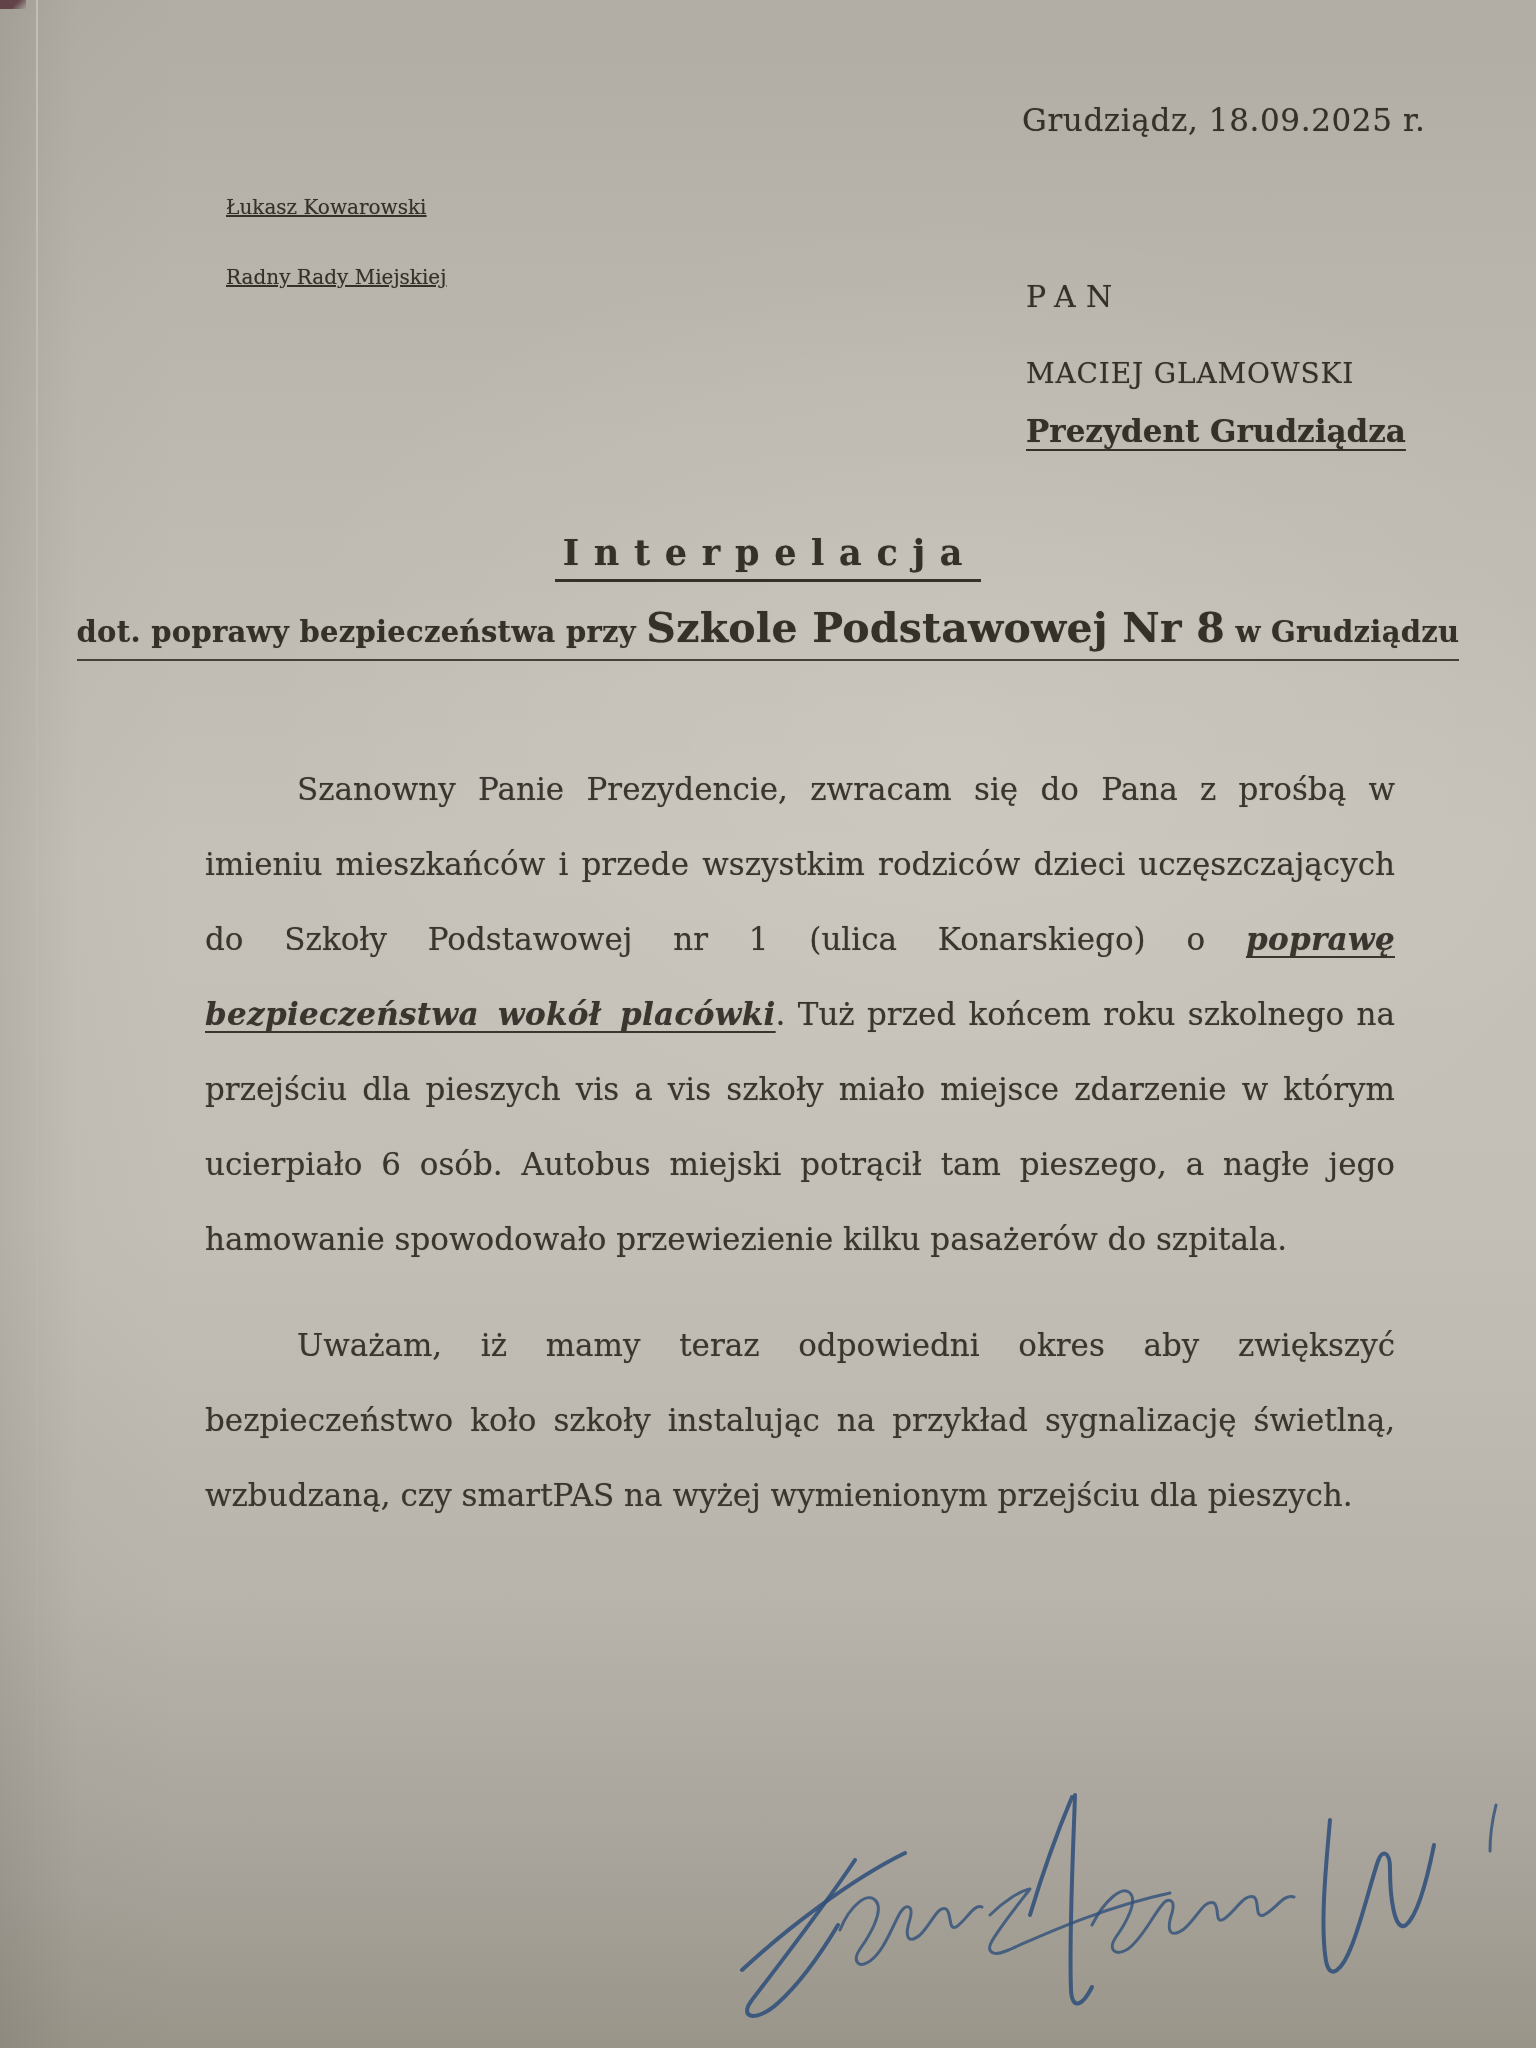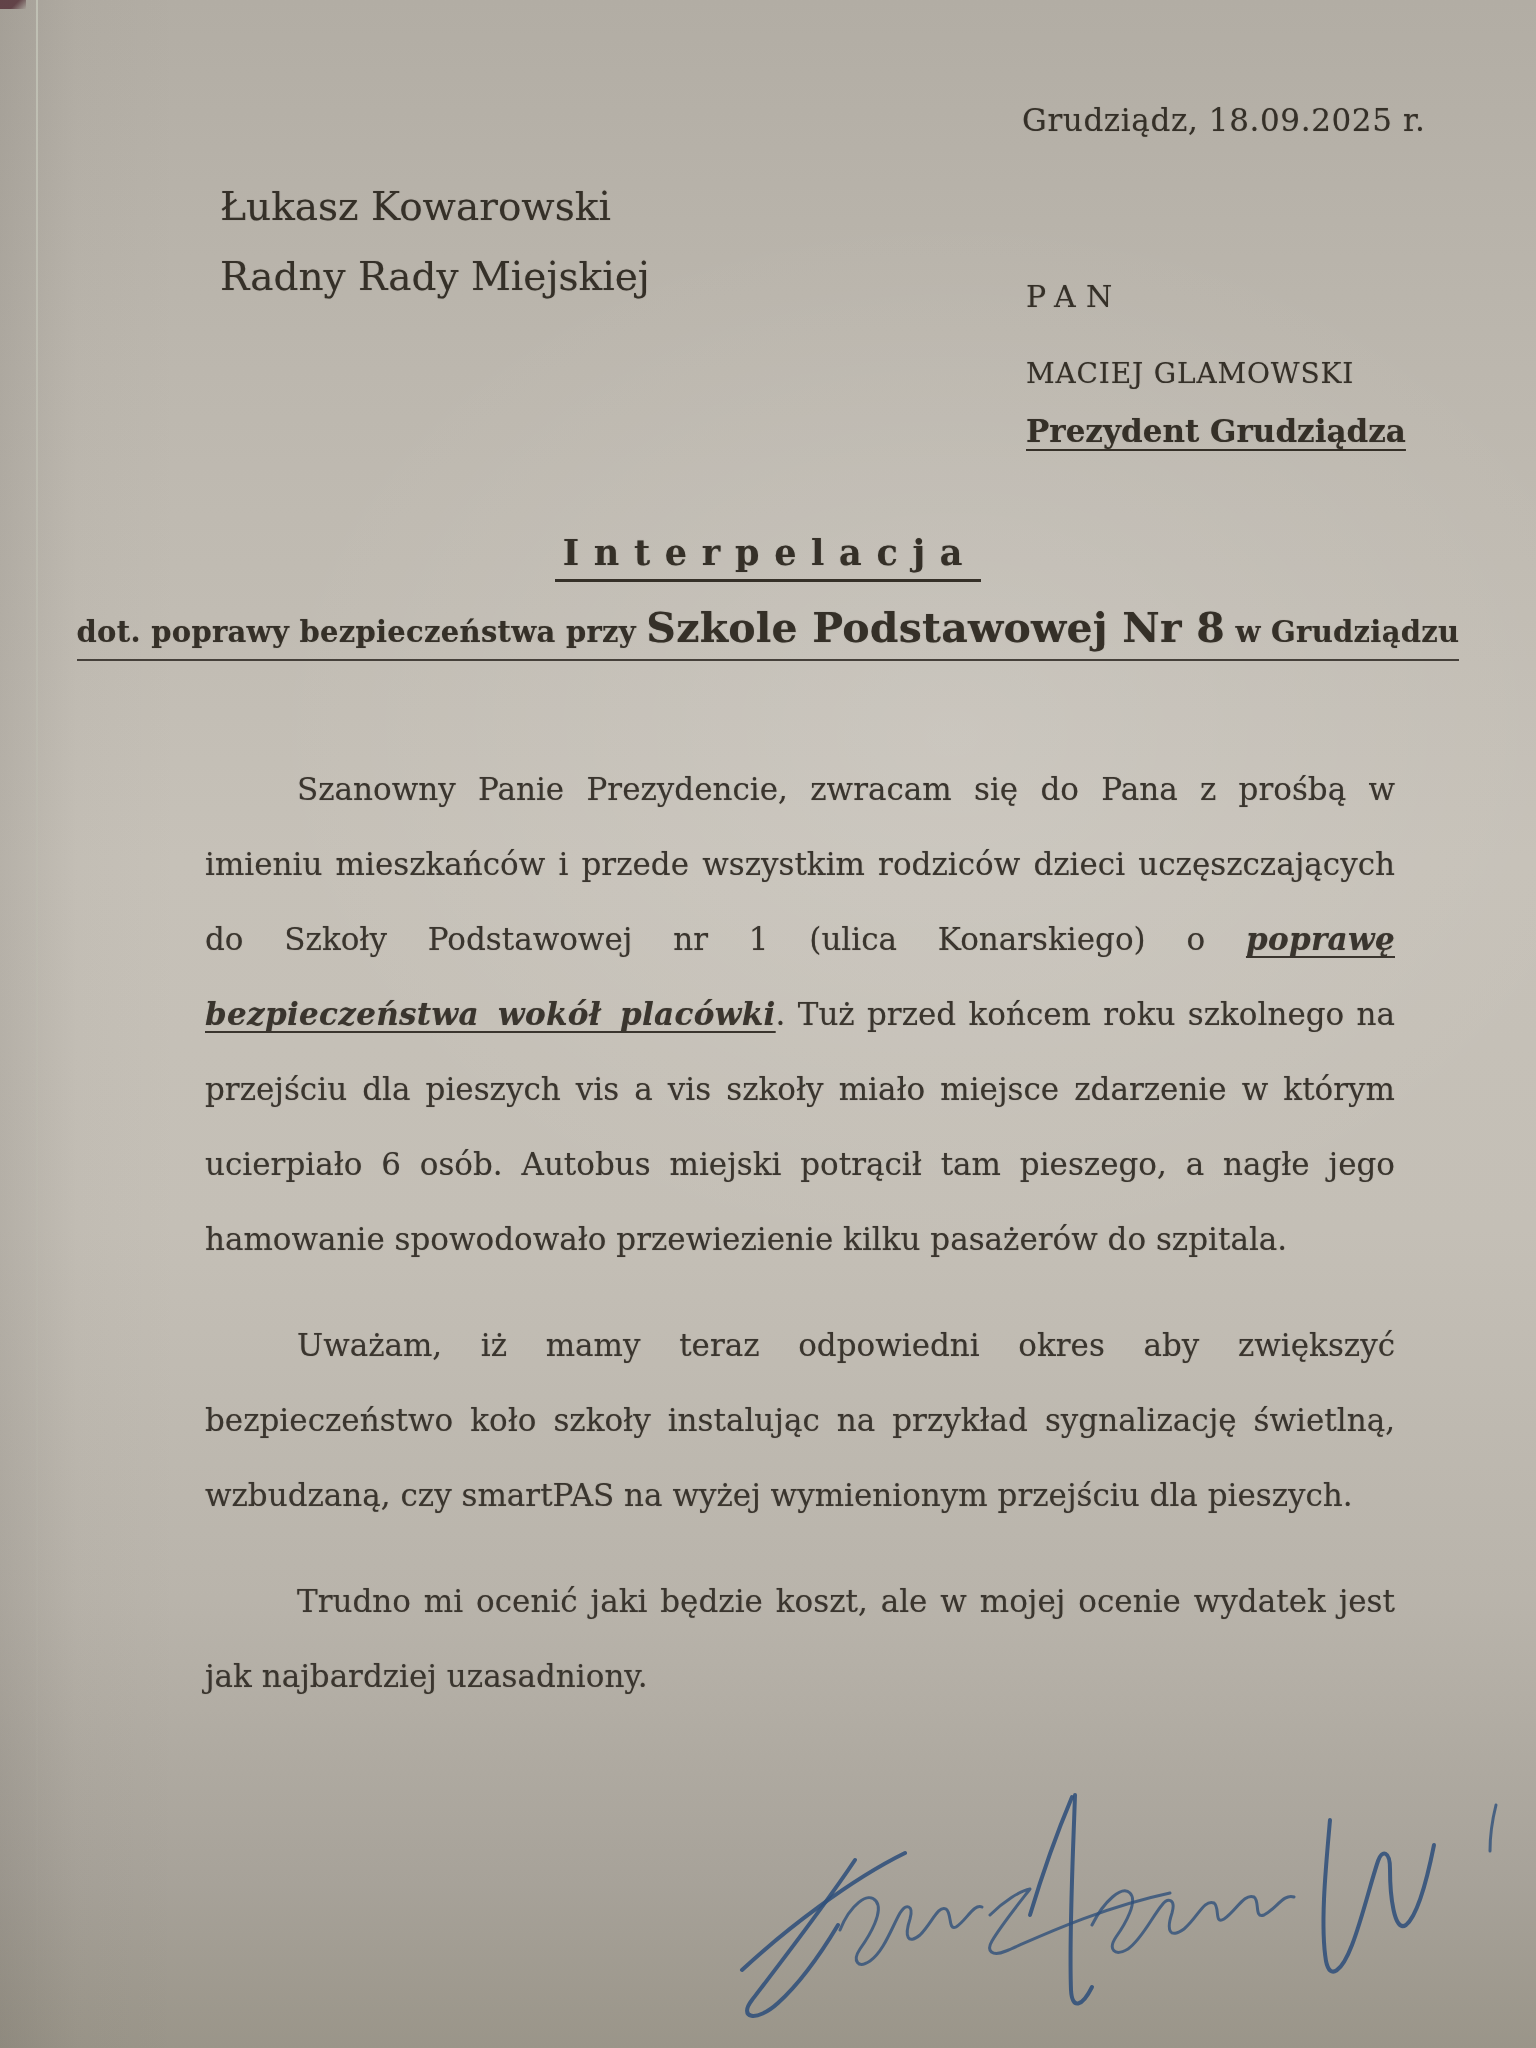--- a/index.html
+++ b/index.html
@@ -24,22 +24,22 @@
     background: linear-gradient(135deg, #56333a 0%, #56333a 55%, rgba(86,51,58,0) 100%);
     opacity: 0.85;
   }
   .soft { text-shadow: 0 0 1px rgba(60,55,48,0.45); }
 
   .dateline {
     position: absolute; left: 1022px; top: 102px;
     font-size: 31px; letter-spacing: 0.02em;
   }
   .sender {
-    position: absolute; left: 220px; top: 172px;
-    font-size: 39px; line-height: 70px;
+    position: absolute; left: 226px; top: 172px;
+    font-size: 20px; line-height: 70px; text-decoration: underline;
   }
   .recipient {
     position: absolute; left: 1026px; top: 282px;
     font-size: 30px; line-height: 1;
   }
   .recipient .salutation { letter-spacing: 0.35em; margin-bottom: 48px; }
   .recipient .name { letter-spacing: 0.03em; margin-bottom: 28px; font-size: 28px; }
   .recipient .rtitle {
     font-weight: bold; font-size: 31px;
     text-decoration: underline;
@@ -125,21 +125,20 @@
     <span class="soft">Interpelacja</span>
   </div>
 
   <div class="doc-subject">
     <span class="wrap"><span class="small soft">dot. poprawy bezpieczeństwa przy </span><span class="big soft">Szkole Podstawowej Nr 8</span><span class="small soft"> w Grudziądzu</span></span>
   </div>
 
   <div class="body-text">
     <p class="indent"><span class="soft">Szanowny Panie Prezydencie, zwracam się do Pana z prośbą w imieniu mieszkańców i przede wszystkim rodziców dzieci uczęszczających do Szkoły Podstawowej nr 1 (ulica Konarskiego) o </span><span class="emph soft">poprawę bezpieczeństwa wokół placówki</span><span class="soft">. Tuż przed końcem roku szkolnego na przejściu dla pieszych vis a vis szkoły miało miejsce zdarzenie w którym ucierpiało 6 osób. Autobus miejski potrącił tam pieszego, a nagłe jego hamowanie spowodowało przewiezienie kilku pasażerów do szpitala.</span></p>
     <p class="indent soft">Uważam, iż mamy teraz odpowiedni okres aby zwiększyć bezpieczeństwo koło szkoły instalując na przykład sygnalizację świetlną, wzbudzaną, czy smartPAS na wyżej wymienionym przejściu dla pieszych.</p>
-    <p class="indent soft">Trudno mi ocenić jaki będzie koszt, ale w mojej ocenie wydatek jest jak najbardziej uzasadniony.</p>
   </div>
 
   <div class="signature">
     <svg viewBox="0 0 840 280" xmlns="http://www.w3.org/2000/svg">
 
       <path class="sig-stroke" d="M165,95 C135,140 85,205 62,235 C48,253 66,258 88,238 C108,220 130,190 148,160"></path>
       <path class="sig-stroke" d="M52,205 C95,165 160,115 215,88"></path>
       <path class="sig-stroke sig-thin" d="M150,165 C160,140 178,126 186,136 C194,146 180,170 170,184 C162,196 168,204 180,196 C194,186 202,162 210,148 C216,138 224,140 220,154 C214,172 218,180 230,170 C242,158 248,140 256,144 C262,148 258,166 266,162 C276,156 284,138 292,142"></path>
       <path class="sig-stroke sig-thin" d="M300,150 C314,136 330,126 340,124 C326,142 310,162 302,176 C296,186 302,192 316,186 C340,176 405,144 480,128"></path>
 

